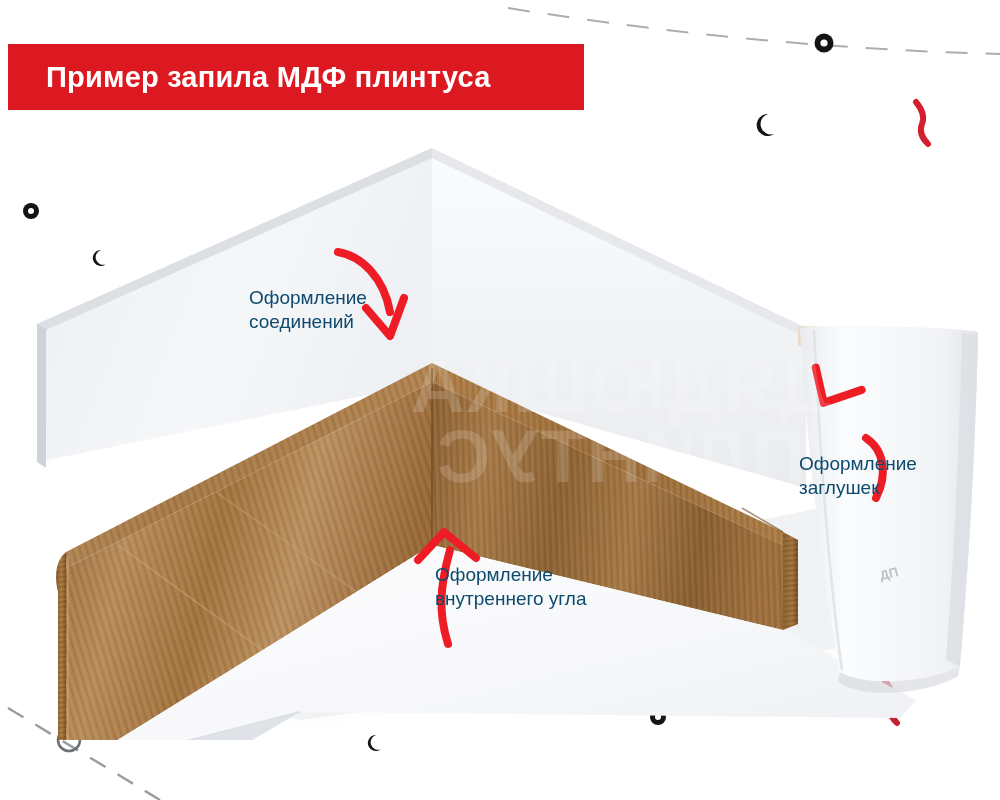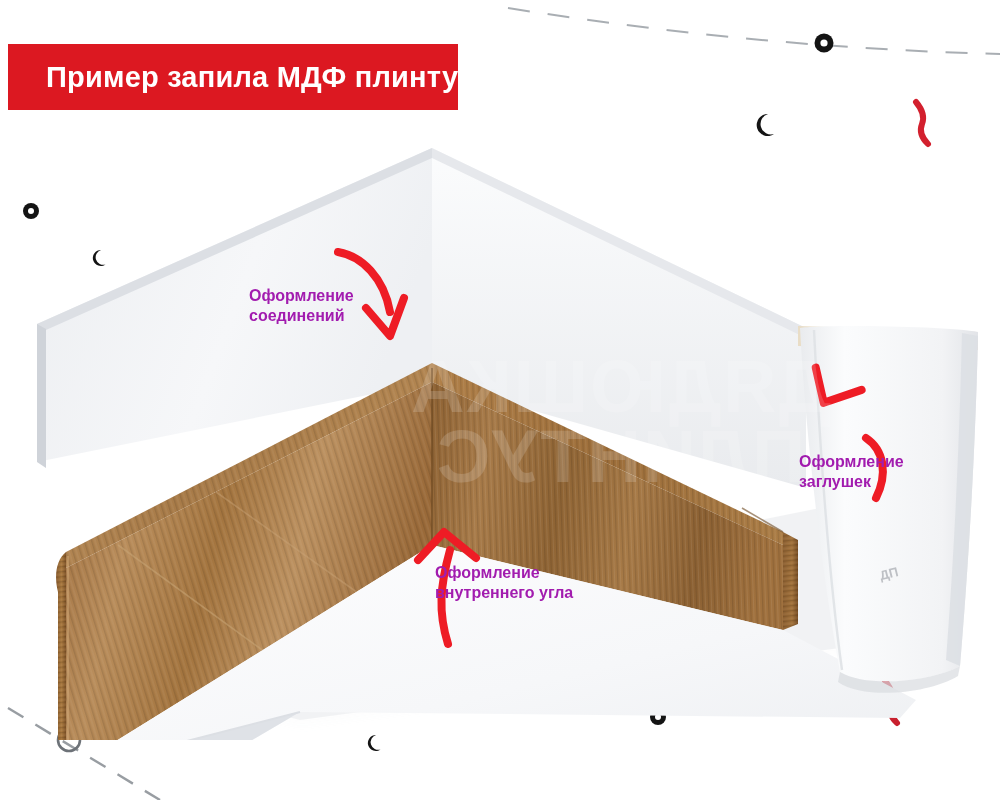--- a/index.html
+++ b/index.html
@@ -17,21 +17,21 @@
   }
 
   
   .deco { position: absolute; pointer-events: none; }
 
   
   #title-banner {
     position: absolute;
     left: 8px;
     top: 44px;
-    width: 450px;
+    width: 576px;
     height: 66px;
     background: #dc1821;
     display: flex;
     align-items: center;
     padding-left: 38px;
     box-sizing: border-box;
   }
   #title-banner .title-text {
     color: #ffffff;
     font-size: 29px;
@@ -46,23 +46,23 @@
     left: 0;
     top: 100px;
     width: 1000px;
     height: 640px;
   }
   #photo svg { display: block; }
 
   
   .callout {
     position: absolute;
-    color: #a21caf;
-    font-size: 16px;
-    font-weight: 700;
+    color: #0c4a6e;
+    font-size: 19px;
+    font-weight: 400;
     line-height: 1.28;
     letter-spacing: 0px;
     white-space: pre-line;
   }
   #label-joints   { left: 249px; top: 286px; }
   #label-corner   { left: 435px; top: 563px; }
   #label-endcaps  { left: 799px; top: 452px; }
 
   
   #watermark {

